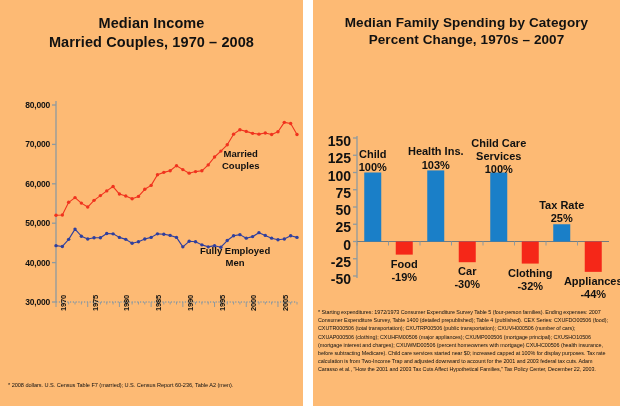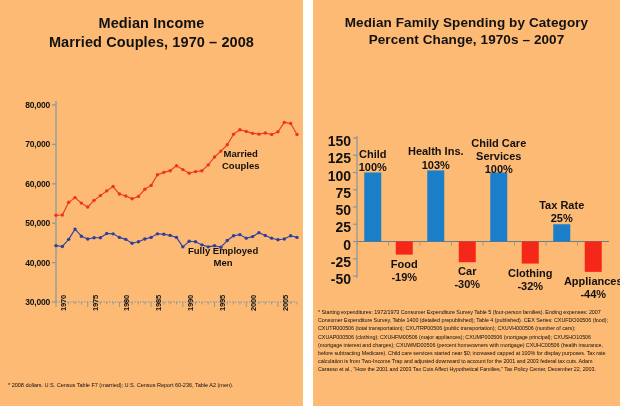--- a/index.html
+++ b/index.html
@@ -18,21 +18,21 @@
   
   #line-plot{position:absolute;left:0;top:0;width:303px;height:406px;}
   .ylab{position:absolute;font-size:8.5px;font-weight:bold;color:#111;
         text-align:right;width:46px;letter-spacing:-0.2px;}
   .xlab{position:absolute;font-size:7.5px;font-weight:bold;color:#111;
         transform:rotate(-90deg);transform-origin:left top;white-space:nowrap;
         letter-spacing:-0.2px;}
   .series-label{position:absolute;font-size:9.5px;font-weight:bold;color:#111;
         text-align:center;line-height:1.22;white-space:nowrap;}
   #lbl-married{left:222px;top:148px;}
-  #lbl-fullyemp{left:188px;top:245px;}
+  #lbl-fullyemp{left:200px;top:245px;}
 
   .foot{position:absolute;font-size:5.6px;color:#111;line-height:1.58;
         letter-spacing:-0.05px;}
   #foot-left{left:8px;top:381px;width:292px;}
   #foot-right{left:318px;top:308px;width:292px;font-size:5.4px;line-height:1.52;}
 
   
   #bar-plot{position:absolute;left:313px;top:0;width:307px;height:406px;}
   .blab{position:absolute;font-size:11px;font-weight:bold;color:#111;
         text-align:center;line-height:1.2;white-space:nowrap;}

